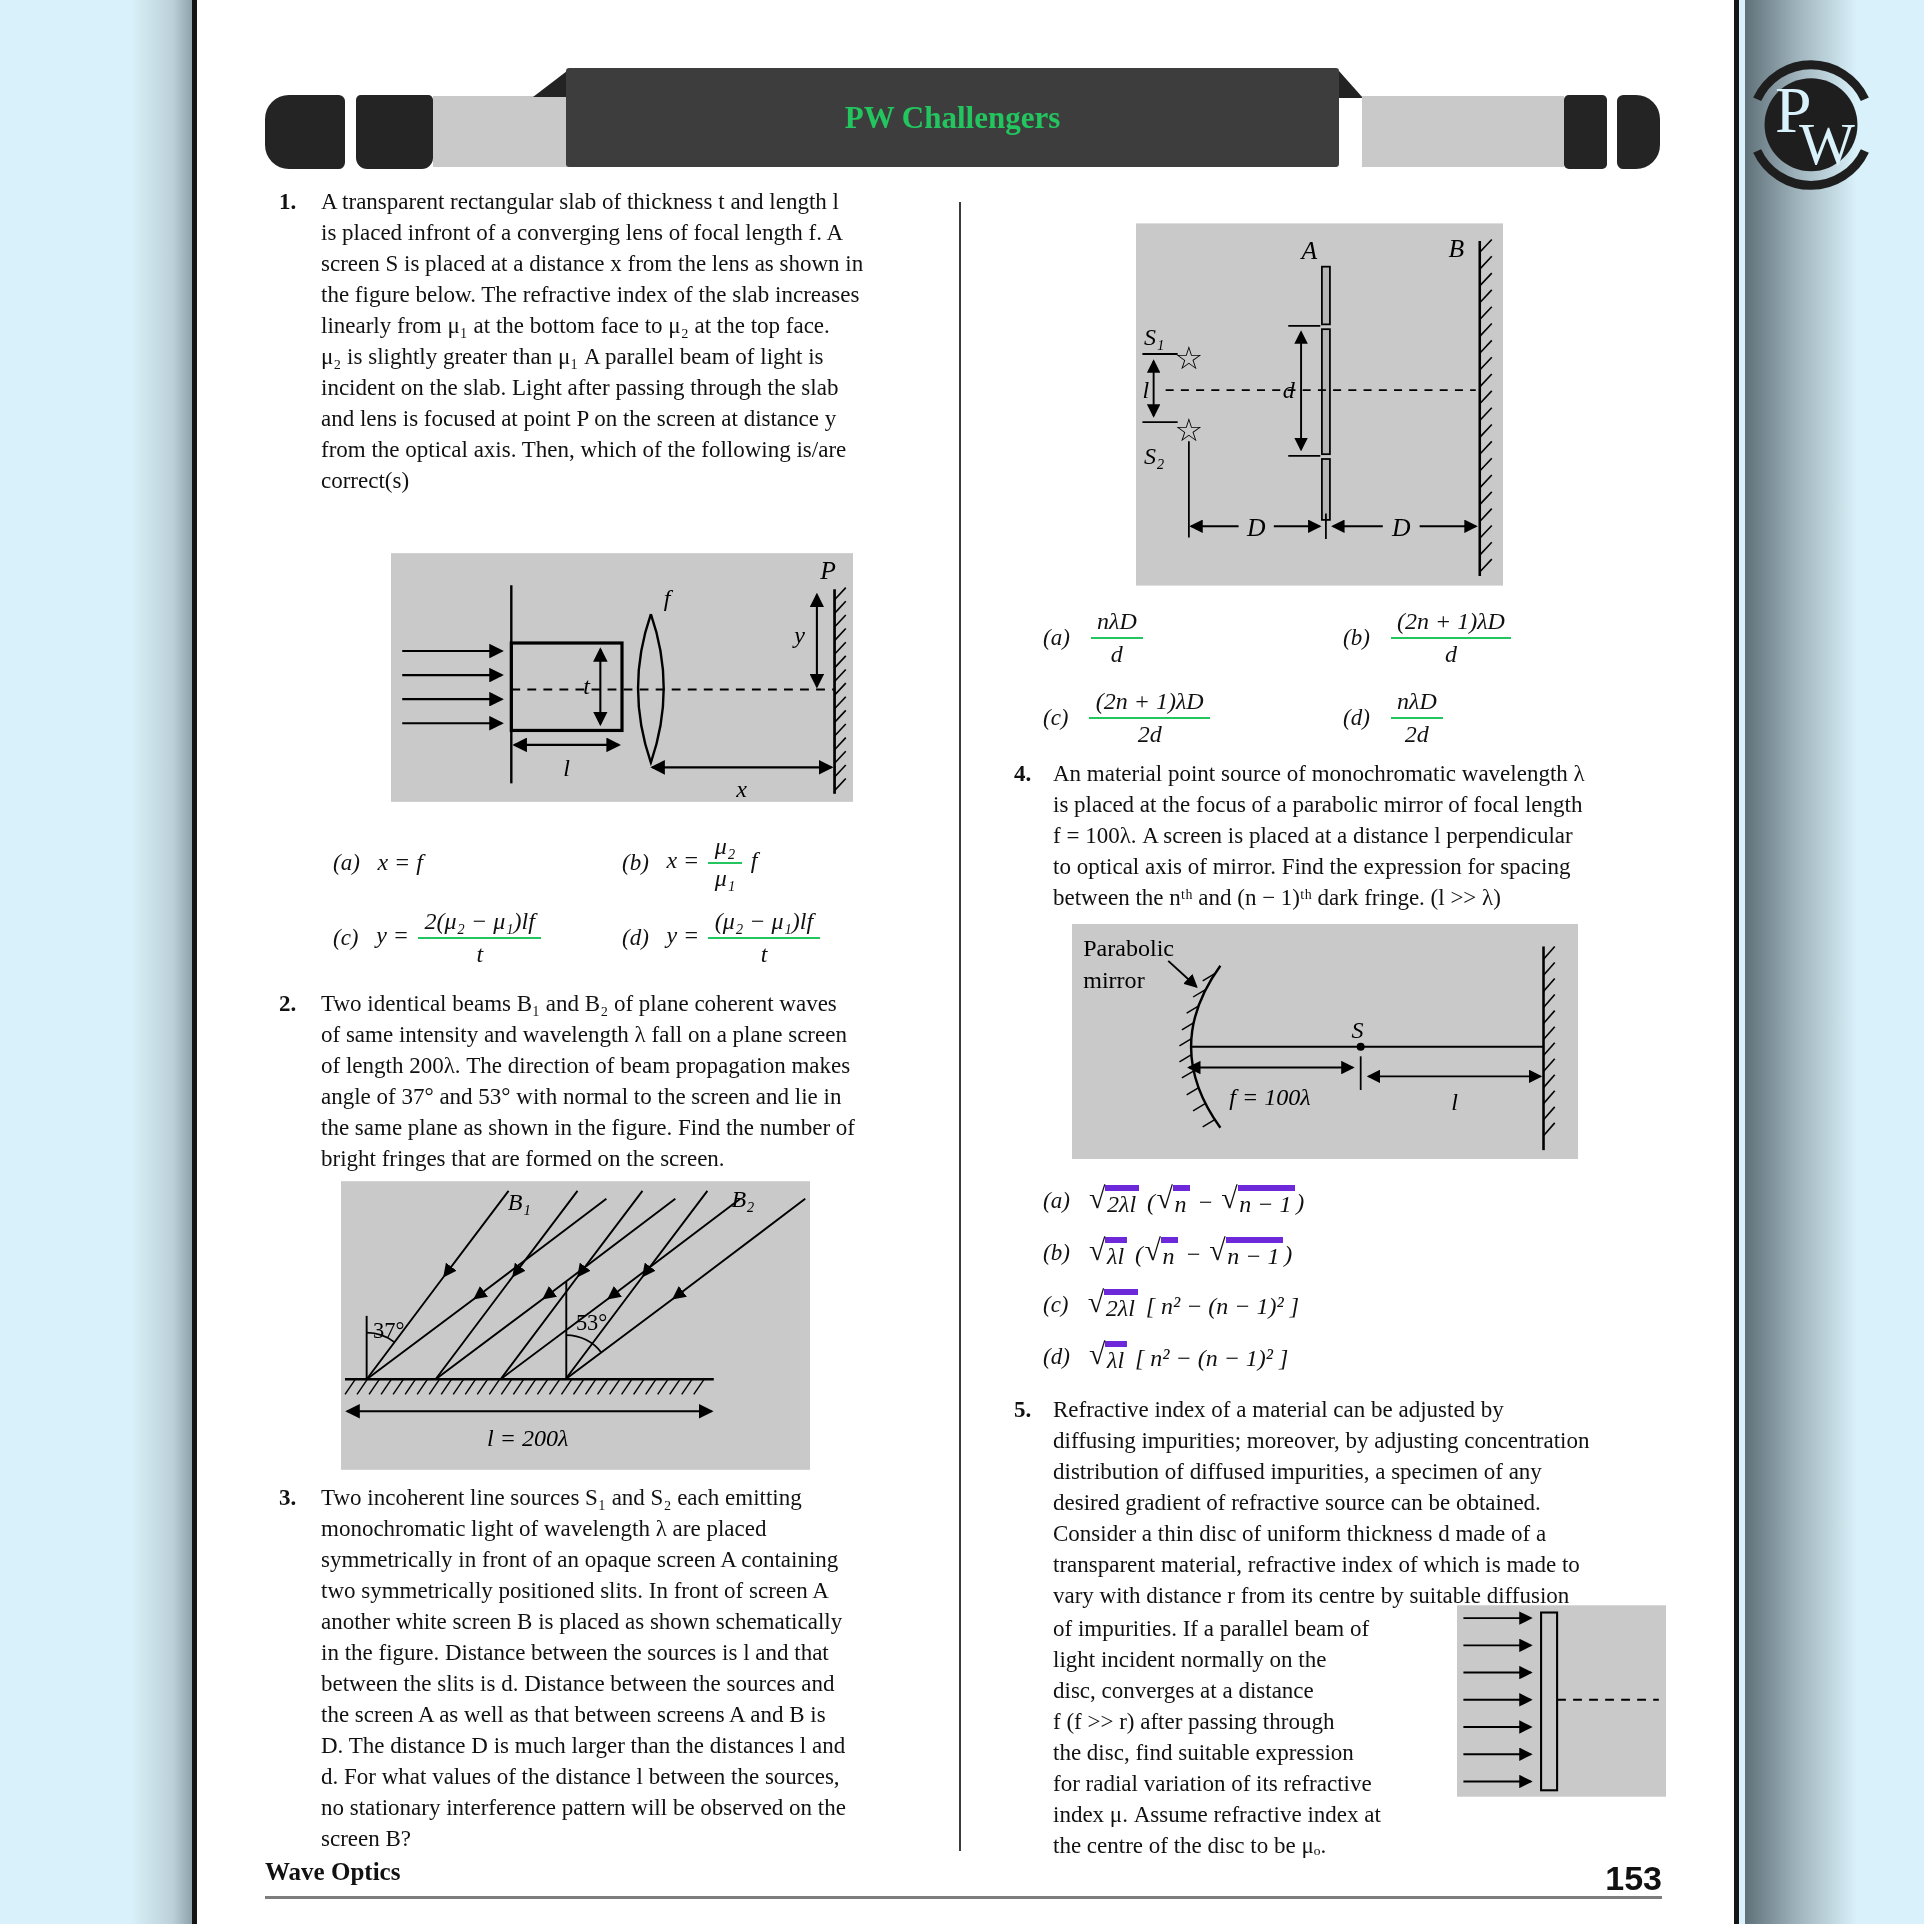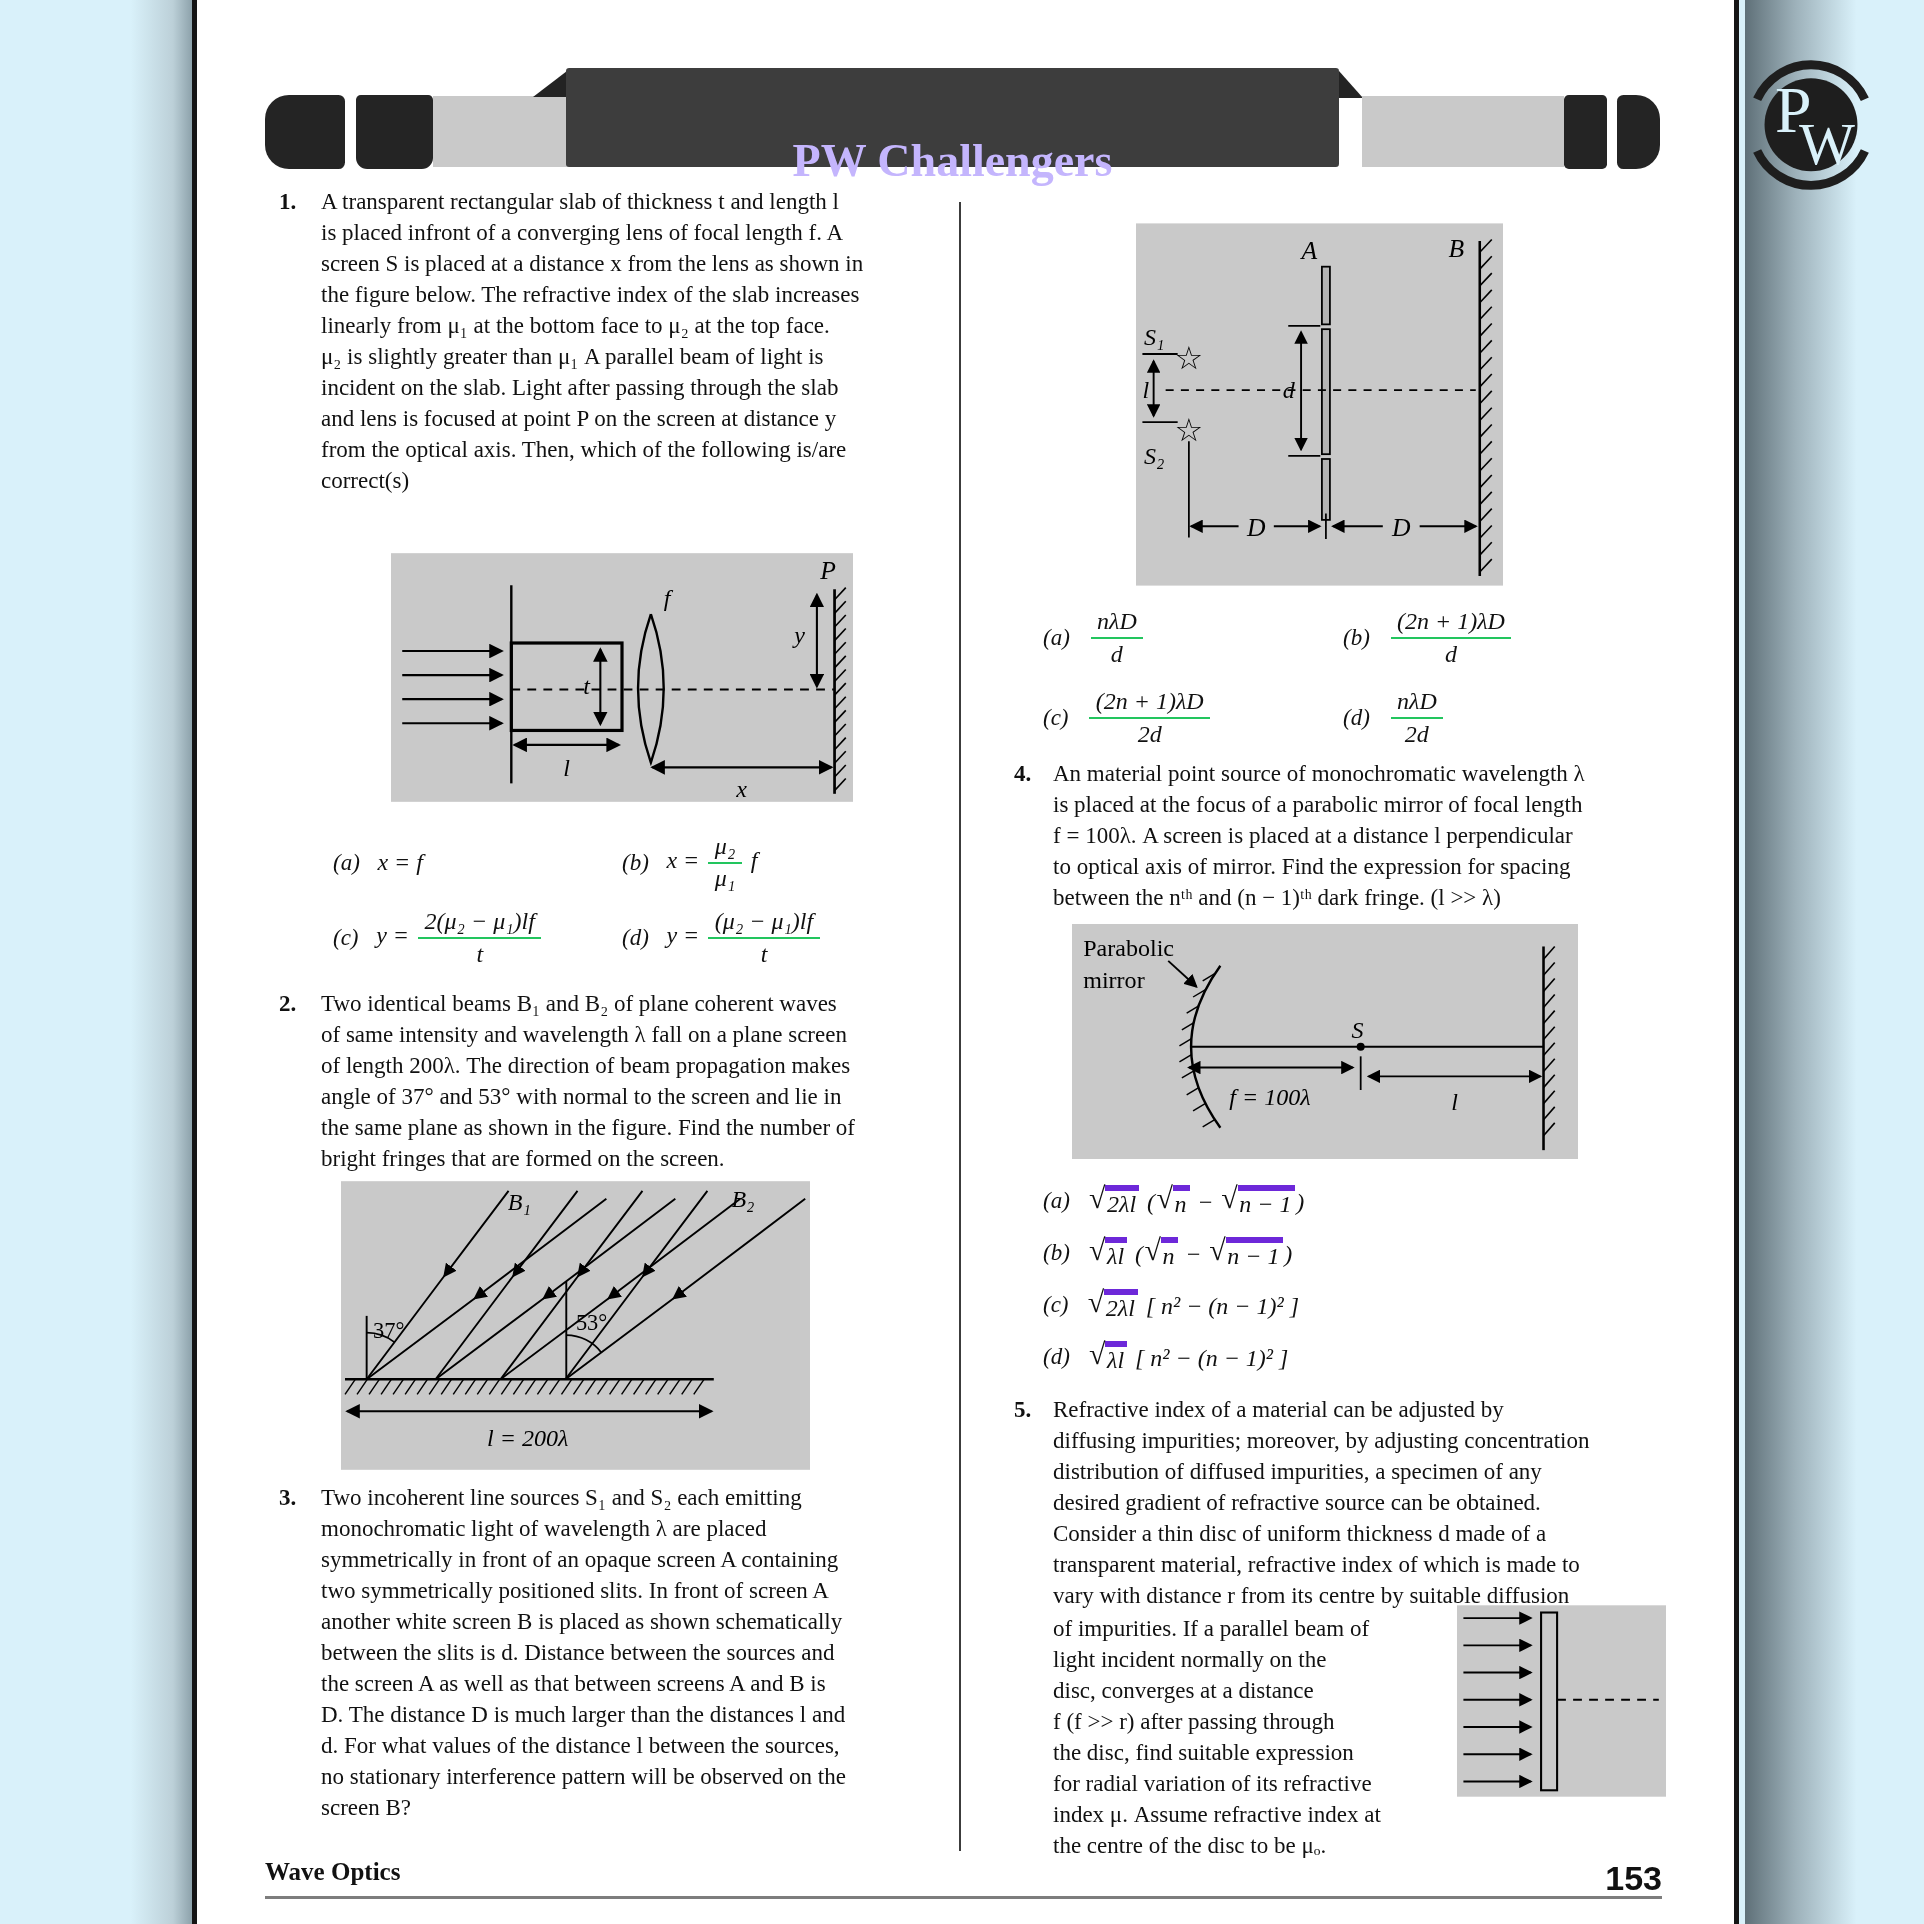--- a/index.html
+++ b/index.html
@@ -7,21 +7,21 @@
   #canvas{position:relative;width:1925px;height:1925px;overflow:hidden;background:#d9f1fa;}
   .abs{position:absolute;}
   
   .margin-left{left:0;top:0;width:192px;height:1925px;background:linear-gradient(90deg,#d9f1fa 0%,#d9f1fa 68%,#bcd0d8 90%,#8da2ab 100%);}
   .paper{left:192px;top:0;width:1547px;height:1925px;background:#ffffff;border-left:5.6px solid #151515;border-right:5.6px solid #151515;box-sizing:border-box;}
   .margin-right{left:1745px;top:0;width:180px;height:1925px;background:linear-gradient(90deg,#5f7078 0%,#9db1ba 28%,#d9f1fa 62%,#d9f1fa 100%);}
   
   .hblock{background:#242424;}
   .hbar{background:#c9c9c9;}
   .htitlebox{background:#3d3d3d;border-radius:3.2px;}
-  .htitle{color:#c4b5fd;font-weight:bold;font-size:46px;letter-spacing:0px;display:flex;align-items:center;justify-content:center;width:100%;height:100%;font-family:"Liberation Serif","DejaVu Serif",serif;margin-top:43px;}
+  .htitle{color:#22c55e;font-weight:bold;font-size:31px;letter-spacing:0px;display:flex;align-items:center;justify-content:center;width:100%;height:100%;font-family:"Liberation Serif","DejaVu Serif",serif;}
   .fold{background:#232323;}
   
   .qnum{font-weight:bold;font-size:23px;line-height:31px;}
   .qlines .line{font-size:23px;line-height:31px;white-space:nowrap;}
   .optrow{display:flex;align-items:center;font-size:24px;}
   .olabel{font-style:italic;margin-right:17.6px;font-size:23px;}
   .omath{font-style:italic;white-space:nowrap;}
   .mfrac{display:inline-block;vertical-align:middle;text-align:center;margin:0 3.2px;}
   .mfrac .num{display:block;padding:0 6.4px 1.6px 6.4px;border-bottom:2px solid #22c55e;}
   .mfrac .den{display:block;padding:1.6px 6.4px 0 6.4px;}
@@ -218,20 +218,21 @@
     <text x="487" y="32" font-size="30" class="it">B₂</text>
   </svg>
 
   <div class="abs qnum" style="left:279px;top:1482px">3.</div>
   <div class="abs qlines" style="left:321px;top:1482px;width:618px">
       <div class="line">Two incoherent line sources S₁ and S₂ each emitting</div>
       <div class="line">monochromatic light of wavelength λ are placed</div>
       <div class="line">symmetrically in front of an opaque screen A containing</div>
       <div class="line">two symmetrically positioned slits. In front of screen A</div>
       <div class="line">another white screen B is placed as shown schematically</div>
+      <div class="line">in the figure. Distance between the sources is l and that</div>
       <div class="line">between the slits is d. Distance between the sources and</div>
       <div class="line">the screen A as well as that between screens A and B is</div>
       <div class="line">D. The distance D is much larger than the distances l and</div>
       <div class="line">d. For what values of the distance l between the sources,</div>
       <div class="line">no stationary interference pattern will be observed on the</div>
       <div class="line">screen B?</div>
     </div>
 
   <div class="abs footleft" style="left:265px;top:1858px">Wave Optics</div>
   <div class="abs pageno" style="left:1582px;top:1859px;width:80px;text-align:right">153</div>

